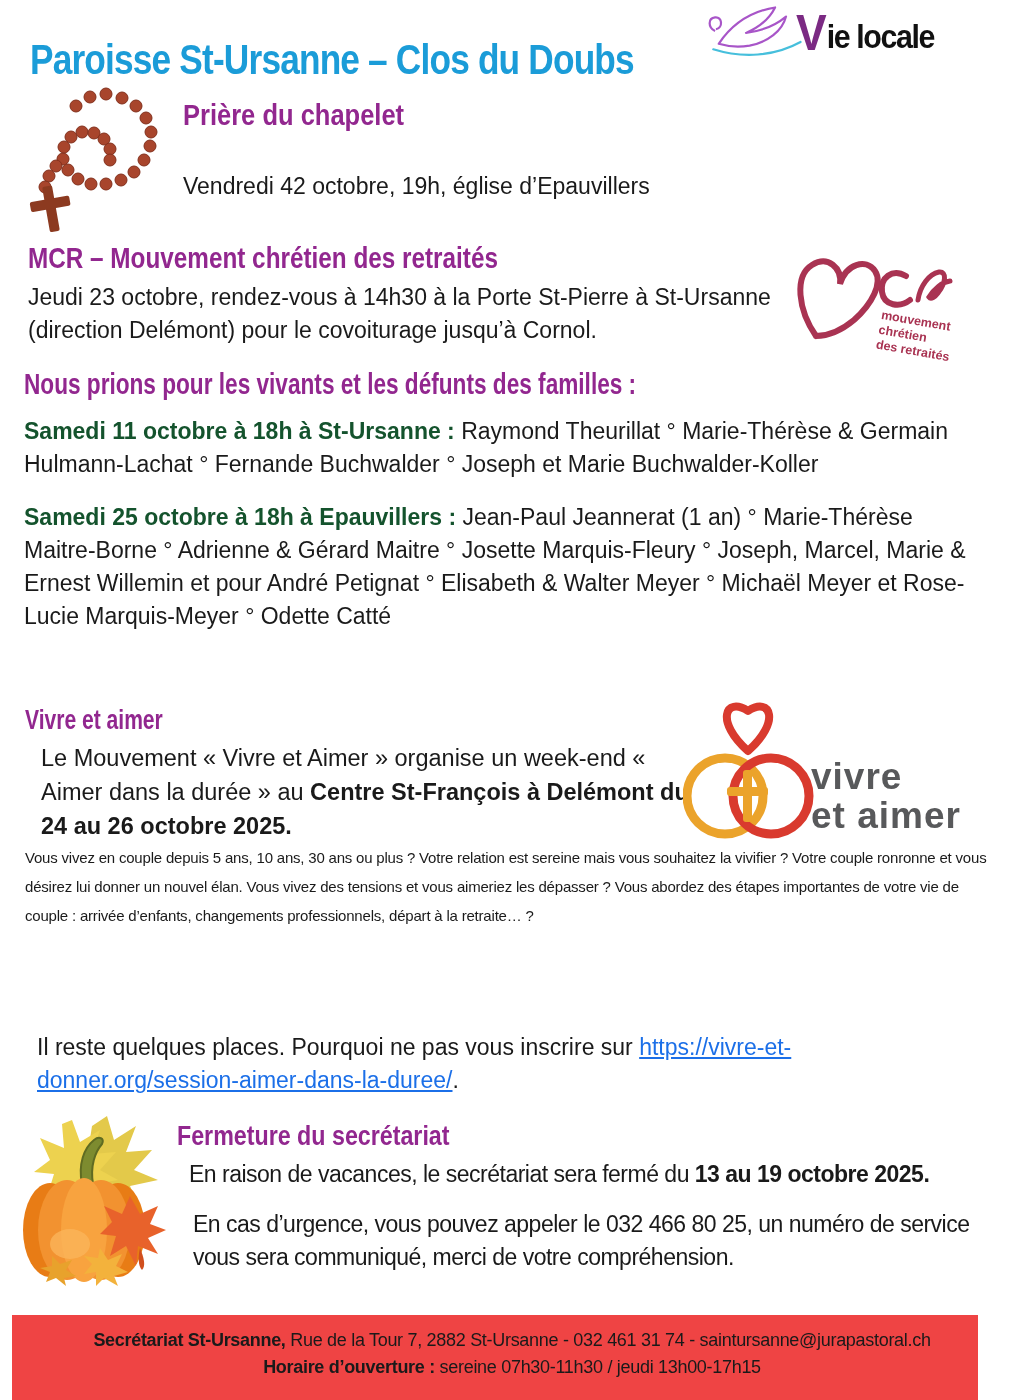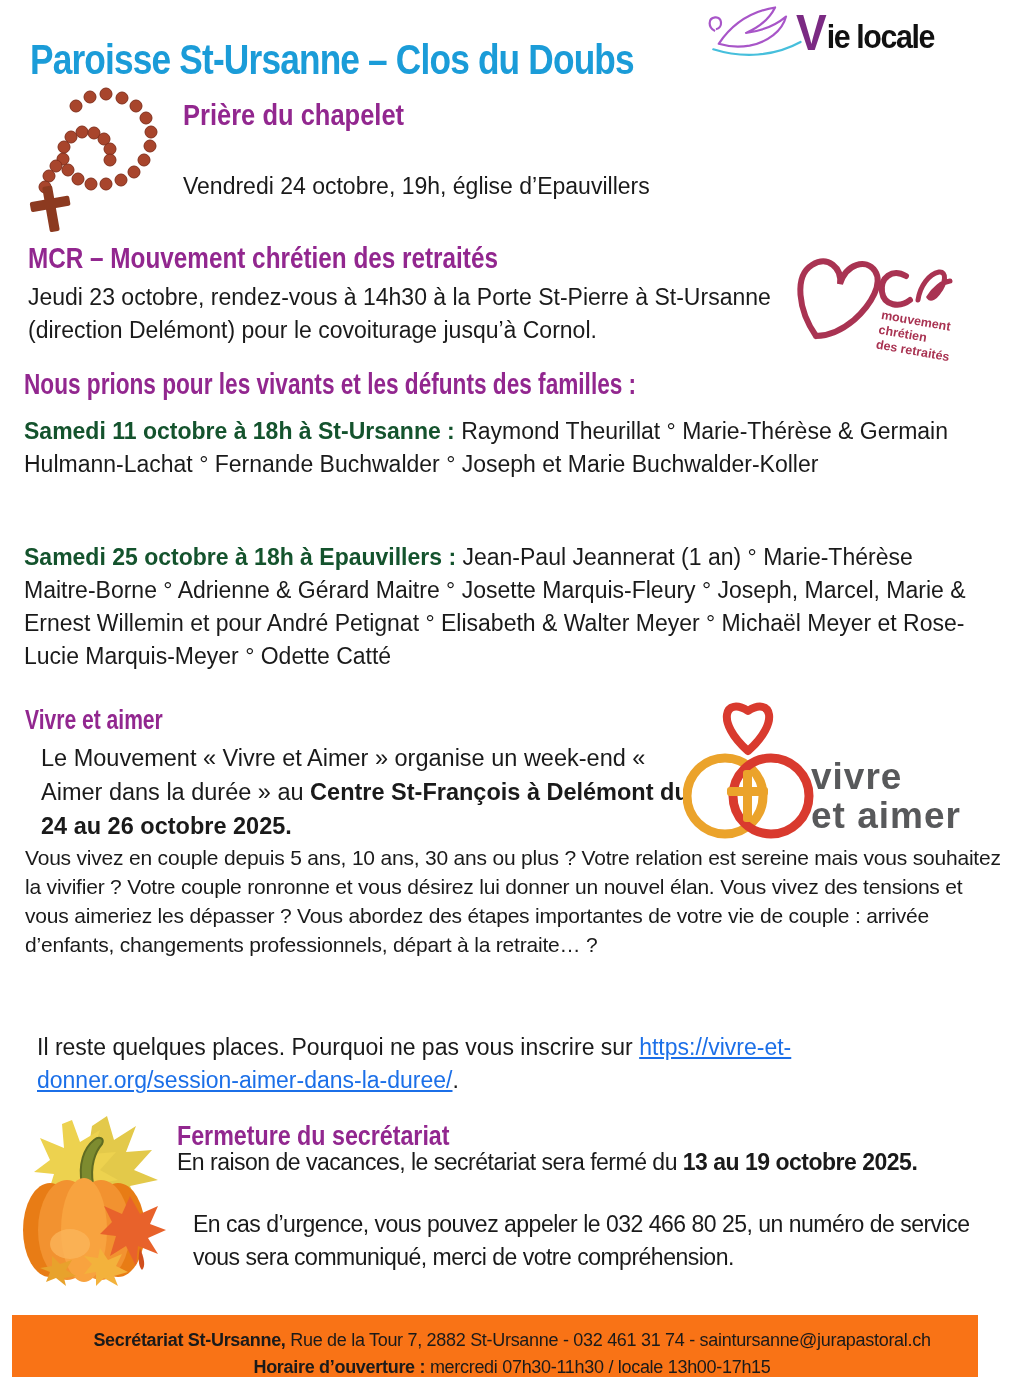--- a/index.html
+++ b/index.html
@@ -14,25 +14,25 @@
   }
   .brand{left:796px;top:12px;display:flex;align-items:flex-end;transform:scaleX(0.92);transform-origin:left top;}
   .brand .v{font-size:50px;line-height:0.86;font-weight:bold;color:#7B2A83;}
   .brand .rest{font-size:33px;line-height:1;font-weight:bold;color:#111;letter-spacing:-1.5px;padding-bottom:2px;}
   .h2{
     font-weight:bold;color:#92278F;white-space:nowrap;transform-origin:left top;margin:0;
   }
   .body{font-size:23px;line-height:33px;color:#1a1a1a;}
   .lead{color:#14532d;font-weight:bold;}
   .nowrap{white-space:nowrap;}
-  .bigpara{font-size:21px;line-height:29px;letter-spacing:-0.2px;}
+  .bigpara{font-size:15px;line-height:29px;letter-spacing:-0.2px;}
   .narrow{letter-spacing:-0.5px;}
   a.link{color:#1B6FE8;text-decoration:underline;}
   .footer-band{
-    left:12px;top:1315px;width:966px;height:62px;background:#f97316;
+    left:12px;top:1315px;width:966px;height:86px;background:#ef4444;
     text-align:center;font-size:18px;line-height:27px;letter-spacing:-0.3px;padding-top:12px;box-sizing:border-box;padding-left:34px;
   }
   svg text{font-family:"Liberation Sans","DejaVu Sans",sans-serif;}
 </style>
 </head>
 <body>
 
 <div class="page">
 
   <h1 class="abs page-title">Paroisse St-Ursanne – Clos du Doubs</h1>
@@ -77,21 +77,21 @@
         <circle cx="31" cy="92" r="6"></circle>
         <circle cx="27" cy="103" r="6"></circle>
     </g>
     <g fill="#8C3A20" transform="rotate(-10 32 125)">
       <rect x="28" y="102" width="10" height="46" rx="2"></rect>
       <rect x="13" y="115" width="40" height="10" rx="2"></rect>
     </g>
   </svg>
 
   <h2 class="abs h2" style="left:183px;top:98px;font-size:30px;transform:scaleX(0.85);">Prière du chapelet</h2>
-  <div class="abs body nowrap" style="left:183px;top:170px;">Vendredi 24 octobre, 19h, église d’Epauvillers</div>
+  <div class="abs body nowrap" style="left:183px;top:170px;">Vendredi 42 octobre, 19h, église d’Epauvillers</div>
 
   <h2 class="abs h2" style="left:28px;top:241px;font-size:30px;transform:scaleX(0.81);">MCR – Mouvement chrétien des retraités</h2>
   <div class="abs body" style="left:28px;top:281px;width:755px;">Jeudi 23 octobre, rendez-vous à 14h30 à la Porte St-Pierre à St-Ursanne (direction Delémont) pour le covoiturage jusqu’à Cornol.</div>
 
   <svg class="abs" style="left:788px;top:238px;" width="175" height="125" viewBox="0 0 175 125">
     <g fill="none" stroke="#A93352" stroke-width="6" stroke-linecap="round">
       <path d="M28 98 C 10 72 6 38 24 27 C 40 17 54 30 52 46 C 58 26 78 20 87 33 C 95 45 84 66 66 82 C 54 92 40 98 28 98"></path>
       <path d="M118 38 C 104 30 92 40 94 54 C 96 68 112 70 122 62"></path>
       <path d="M130 62 C 132 48 141 36 151 34 C 159 33 158 45 150 55 C 147 59 143 62 141 59 C 146 51 154 44 162 43" stroke-width="5"></path>
     </g>
@@ -100,21 +100,21 @@
       <text x="92" y="97">chrétien</text>
       <text x="92" y="112">des retraités</text>
     </g>
   </svg>
 
   <h2 class="abs h2" style="left:24px;top:368px;font-size:29px;transform:scaleX(0.78);">Nous prions pour les vivants et les défunts des familles :</h2>
 
   <p class="abs body" style="left:24px;top:415px;width:950px;margin:0;">
     <span class="lead">Samedi 11 octobre à 18h à St-Ursanne : </span><span>Raymond Theurillat ° Marie-Thérèse &amp; Germain Hulmann-Lachat ° Fernande Buchwalder ° Joseph et Marie Buchwalder-Koller</span>
   </p>
-  <p class="abs body" style="left:24px;top:541px;width:965px;margin:0;">
+  <p class="abs body" style="left:24px;top:501px;width:965px;margin:0;">
     <span class="lead">Samedi 25 octobre à 18h à Epauvillers : </span><span>Jean-Paul Jeannerat (1 an) ° Marie-Thérèse Maitre-Borne ° Adrienne &amp; Gérard Maitre ° Josette Marquis-Fleury ° Joseph, Marcel, Marie &amp; Ernest Willemin et pour André Petignat ° Elisabeth &amp; Walter Meyer ° Michaël Meyer et Rose-Lucie Marquis-Meyer ° Odette Catté</span>
   </p>
 
   <h2 class="abs h2" style="left:25px;top:705px;font-size:27px;transform:scaleX(0.78);">Vivre et aimer</h2>
 
   <p class="abs body" style="left:25px;top:725px;width:665px;margin:16px;font-size:23.5px;line-height:34px;">
     <span>Le Mouvement « Vivre et Aimer » organise un week-end « Aimer dans la durée » au </span><b>Centre St-François à Delémont du 24 au 26 octobre 2025.</b>
   </p>
 
   <svg class="abs" style="left:683px;top:696px;" width="300" height="150" viewBox="0 0 300 150">
@@ -148,23 +148,23 @@
     <ellipse cx="72" cy="122" rx="23" ry="52" fill="#F8A33F"></ellipse>
     <ellipse cx="58" cy="136" rx="20" ry="15" fill="#FBB55C" opacity="0.75"></ellipse>
     <polygon points="118,88 128,106 146,98 138,116 154,122 136,130 146,146 126,138 124,158 114,138 98,148 104,128 88,126 100,114 92,98 110,106" fill="#E8622B"></polygon>
     <path d="M128 140 C 132 150 134 158 130 162 C 126 158 126 148 128 140 Z" fill="#D14F1E"></path>
     <polygon points="88,140 96,152 110,146 104,158 116,164 102,168 106,178 92,170 84,178 84,164 72,166 80,156 72,148 86,150" fill="#F3B23C"></polygon>
     <polygon points="40,148 48,156 60,152 54,162 64,168 52,170 54,178 44,170 34,174 38,164 28,160 40,158" fill="#E8A22C"></polygon>
   </svg>
 
   <h2 class="abs h2" style="left:177px;top:1120px;font-size:28px;transform:scaleX(0.83);">Fermeture du secrétariat</h2>
 
-  <p class="abs body narrow" style="left:177px;top:1146px;width:830px;margin:0;">
+  <p class="abs body narrow" style="left:177px;top:1146px;width:830px;margin:12px;">
     <span>En raison de vacances, le secrétariat sera fermé du </span><b>13 au 19 octobre 2025.</b>
   </p>
   <p class="abs body narrow" style="left:177px;top:1192px;width:800px;margin:16px;">En cas d’urgence, vous pouvez appeler le 032 466 80 25, un numéro de service vous sera communiqué, merci de votre compréhension.</p>
 
   <div class="abs footer-band">
     <div><b>Secrétariat St-Ursanne,</b><span> Rue de la Tour 7, 2882 St-Ursanne - 032 461 31 74 - saintursanne@jurapastoral.ch</span></div>
-    <div><b>Horaire d’ouverture :</b><span> mercredi 07h30-11h30 / locale 13h00-17h15</span></div>
+    <div><b>Horaire d’ouverture :</b><span> sereine 07h30-11h30 / jeudi 13h00-17h15</span></div>
   </div>
 
 </div>
 
 </body></html>

